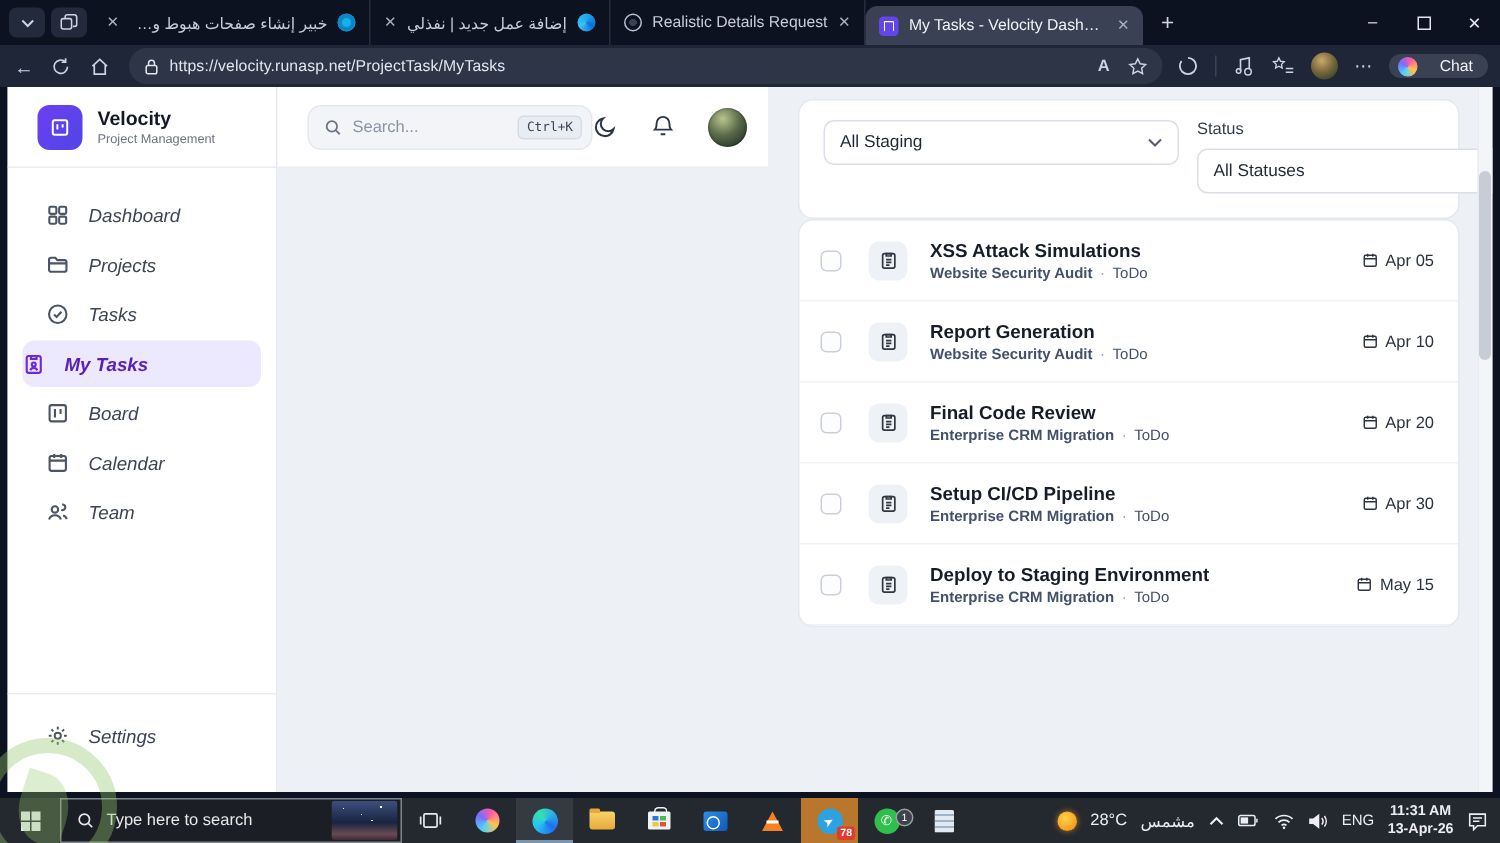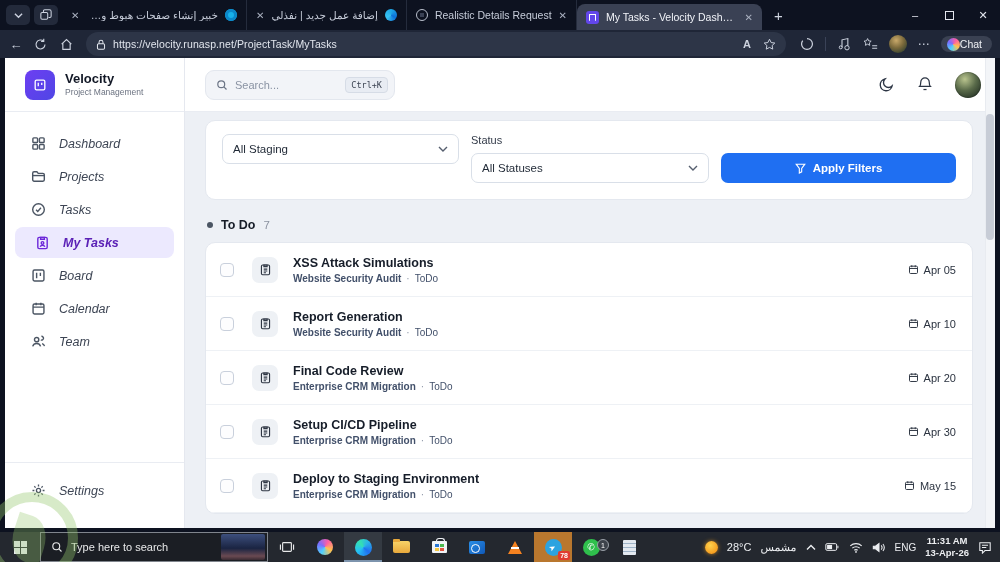--- a/index.html
+++ b/index.html
@@ -27,41 +27,41 @@
 
   
   .urlbar { position:absolute; top:30px; left:0; right:0; height:28px; background:#1f2637; display:flex; align-items:center; padding:0 8px; gap:10px; }
   .nav-ico { color:#ccd2de; font-size:13px; width:16px; text-align:center; flex:0 0 auto; }
   .url-pill { display:flex; align-items:center; gap:7px; background:#2d3547; border-radius:13px; height:24px; padding:0 10px; flex:1; max-width:700px; color:#e2e6ee; }
   .url-text { font-size:10.5px; letter-spacing:.1px; }
   .pill-right { margin-left:auto; display:flex; gap:12px; color:#ccd2de; font-size:11px; }
   .bar-right { margin-left:auto; display:flex; align-items:center; gap:11px; color:#ccd2de; }
   .divider-v { width:1px; height:14px; background:#3a4257; }
   .mini-avatar { width:18px; height:18px; border-radius:50%; background:radial-gradient(circle at 40% 30%, #c9a96a, #7c6a3c 45%, #3c4630 80%); }
-  .chat-pill { display:flex; align-items:center; gap:0; background:#3a4152; border-radius:12px; height:16px; padding:0 10px 0 6px; color:#f0f2f6; font-size:10.5px; }
+  .chat-pill { display:flex; align-items:center; gap:15px; background:#3a4152; border-radius:12px; height:16px; padding:0 10px 0 6px; color:#f0f2f6; font-size:10.5px; }
   .copilot-dot { width:13px; height:13px; border-radius:50%; background:conic-gradient(from 210deg,#4fd2ff,#7a6bff,#ff5fa2,#ffc24d,#4fd2ff); }
 
   
   .page { position:absolute; top:58px; left:5px; right:5px; bottom:34px; background:#edf0f5; display:flex; overflow:hidden; }
 
   
   .sidebar { width:180px; background:#fff; border-right:1px solid #e5e8ef; display:flex; flex-direction:column; flex:0 0 auto; }
   .brand { height:54px; display:flex; align-items:center; gap:10px; padding:0 0 0 20px; border-bottom:1px solid #e9ecf2; }
   .brand-logo { width:30px; height:30px; border-radius:8px; background:linear-gradient(135deg,#6d3ef2,#4f46e5); display:flex; align-items:center; justify-content:center; }
   .brand-name { font-size:13px; font-weight:bold; color:#121826; line-height:1.1; }
   .brand-tag { font-size:8.5px; color:#6b7280; }
   .nav { padding:16px 0 0 0; display:flex; flex-direction:column; gap:2px; }
   .nav-item { display:flex; align-items:center; gap:13px; height:31px; padding:0 0 0 26px; color:#3d4554; font-size:12.5px; font-weight:500;font-style:italic; }
   .nav-item svg { stroke:#4b5563; }
-  .nav-item.active { margin:0 10px; padding-left:20px; background:#ece9fe; border-radius:8px; color:#5b21b6; font-weight:bold; }
+  .nav-item.active { margin:0 10px; padding-left:0; background:#ece9fe; border-radius:8px; color:#5b21b6; font-weight:bold; }
   .nav-item.active svg { stroke:#6d28d9; }
   .sidebar-bottom { margin-top:auto; border-top:1px solid #e9ecf2; padding:12px 0 22px 0; }
 
   
-  .main { flex:1; display:flex; flex-direction:column; position:relative; min-width:0; }
+  .main { flex:1; display:flex; flex-direction:row; position:relative; min-width:0; }
   .topbar { height:54px; background:#fff; border-bottom:1px solid #e9ecf2; display:flex; align-items:center; padding:0 14px 0 20px; flex:0 0 auto; }
   .search-pill { width:190px; height:30px; background:#f2f4f8; border:1px solid #e3e7ee; border-radius:9px; display:flex; align-items:center; gap:7px; padding:0 6px 0 10px; }
   .search-ph { font-size:11px; color:#8a93a3; flex:1; }
   .kbd { font-family:"DejaVu Sans Mono", monospace; font-size:8.5px; color:#3c4453; background:#e8ecf3; border:1px solid #d6dce6; border-radius:4px; padding:2px 5px; }
   .topbar-right { margin-left:auto; display:flex; align-items:center; gap:22px; }
   .avatar { width:26px; height:26px; border-radius:50%; background:radial-gradient(circle at 38% 28%, #b9c48e, #5a6b4a 45%, #2f3d2c 78%, #6b4f3f); box-shadow:inset 0 0 0 1px rgba(0,0,0,.15); }
 
   .content { flex:1; padding:8px 22px 0 20px; overflow:hidden; }
   .subtitle { font-size:11.5px; color:#414a59; margin:2px 0 13px 0; }
 
@@ -367,25 +367,20 @@
             </div>
           </div>
           <div class="apply-btn">
             <svg class="ic" width="11" height="11" viewBox="0 0 14 14">
                 <path d="M1.5 1.5h11L8.5 7v4.2l-3 1.6V7z" stroke="#fff" fill="none" stroke-width="1.4"></path>
               </svg>
             <span>Apply Filters</span>
           </div>
         </div>
 
-        <div class="section-head">
-          <span class="dot"></span>
-          <span class="section-title">To Do</span>
-          <span class="section-count">7</span>
-        </div>
 
         <div class="tasks-card">
 
           <div class="task-row">
             <span class="checkbox"></span>
             <span class="task-tile">
               <svg class="ic" width="13" height="13" viewBox="0 0 16 16" fill="none" stroke="#2f3744" stroke-width="1.4">
                   <rect x="3" y="2.5" width="10" height="12" rx="1.5"></rect>
                   <path d="M6 2.5h4v2H6zM5.8 7.5h4.4M5.8 9.8h4.4M5.8 12h2.8"></path>
                 </svg>

